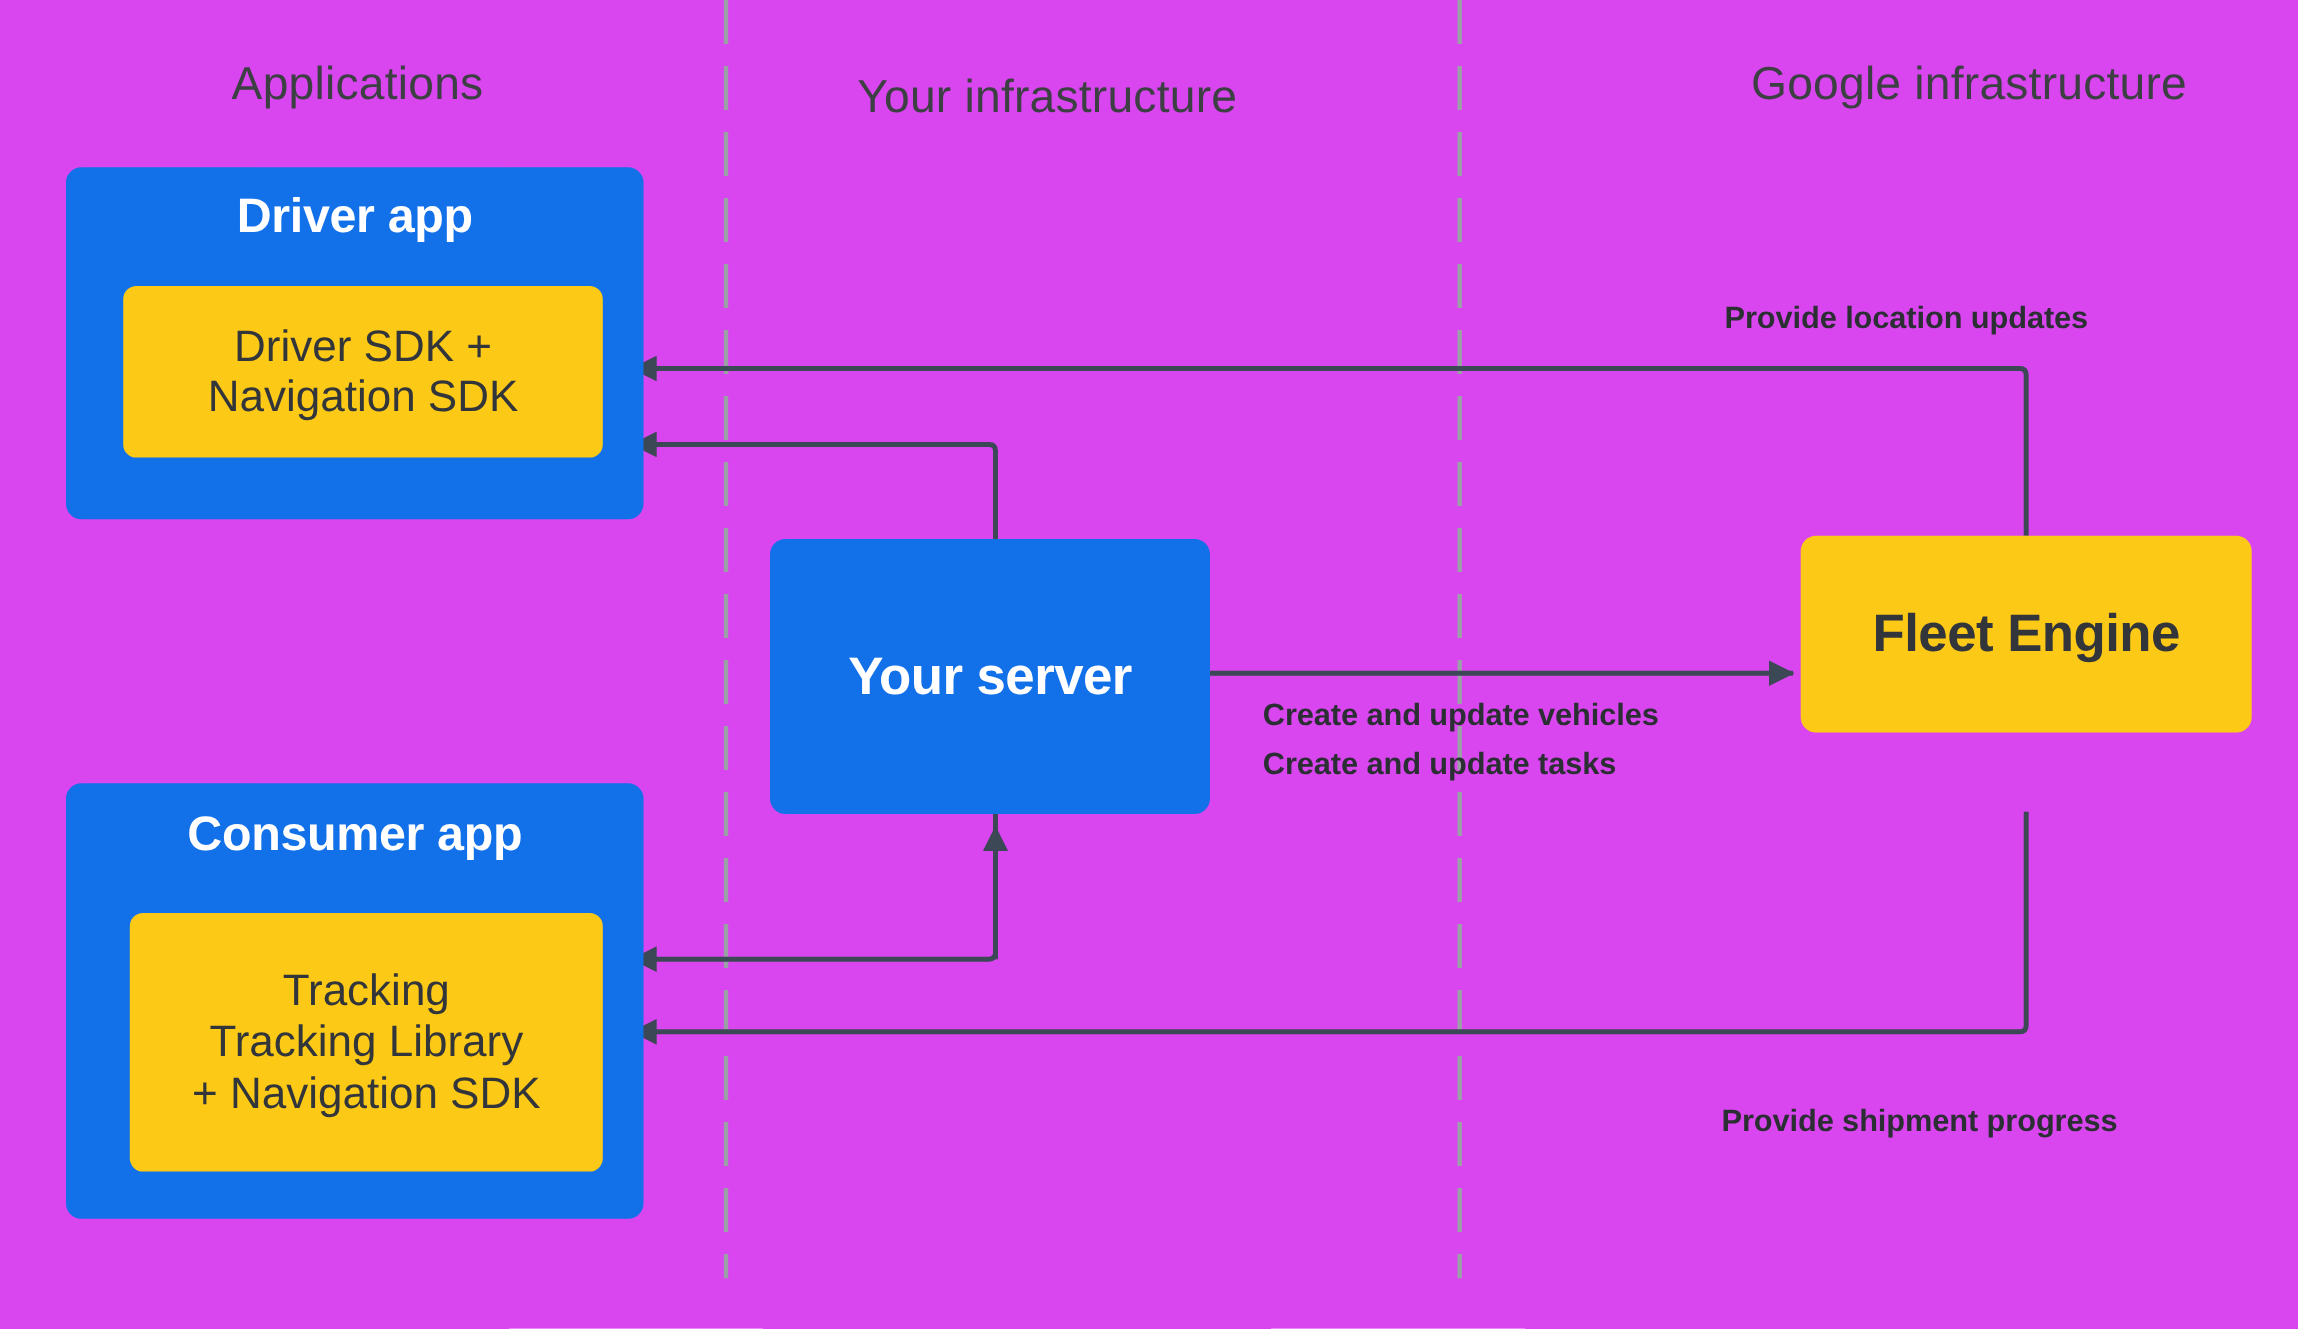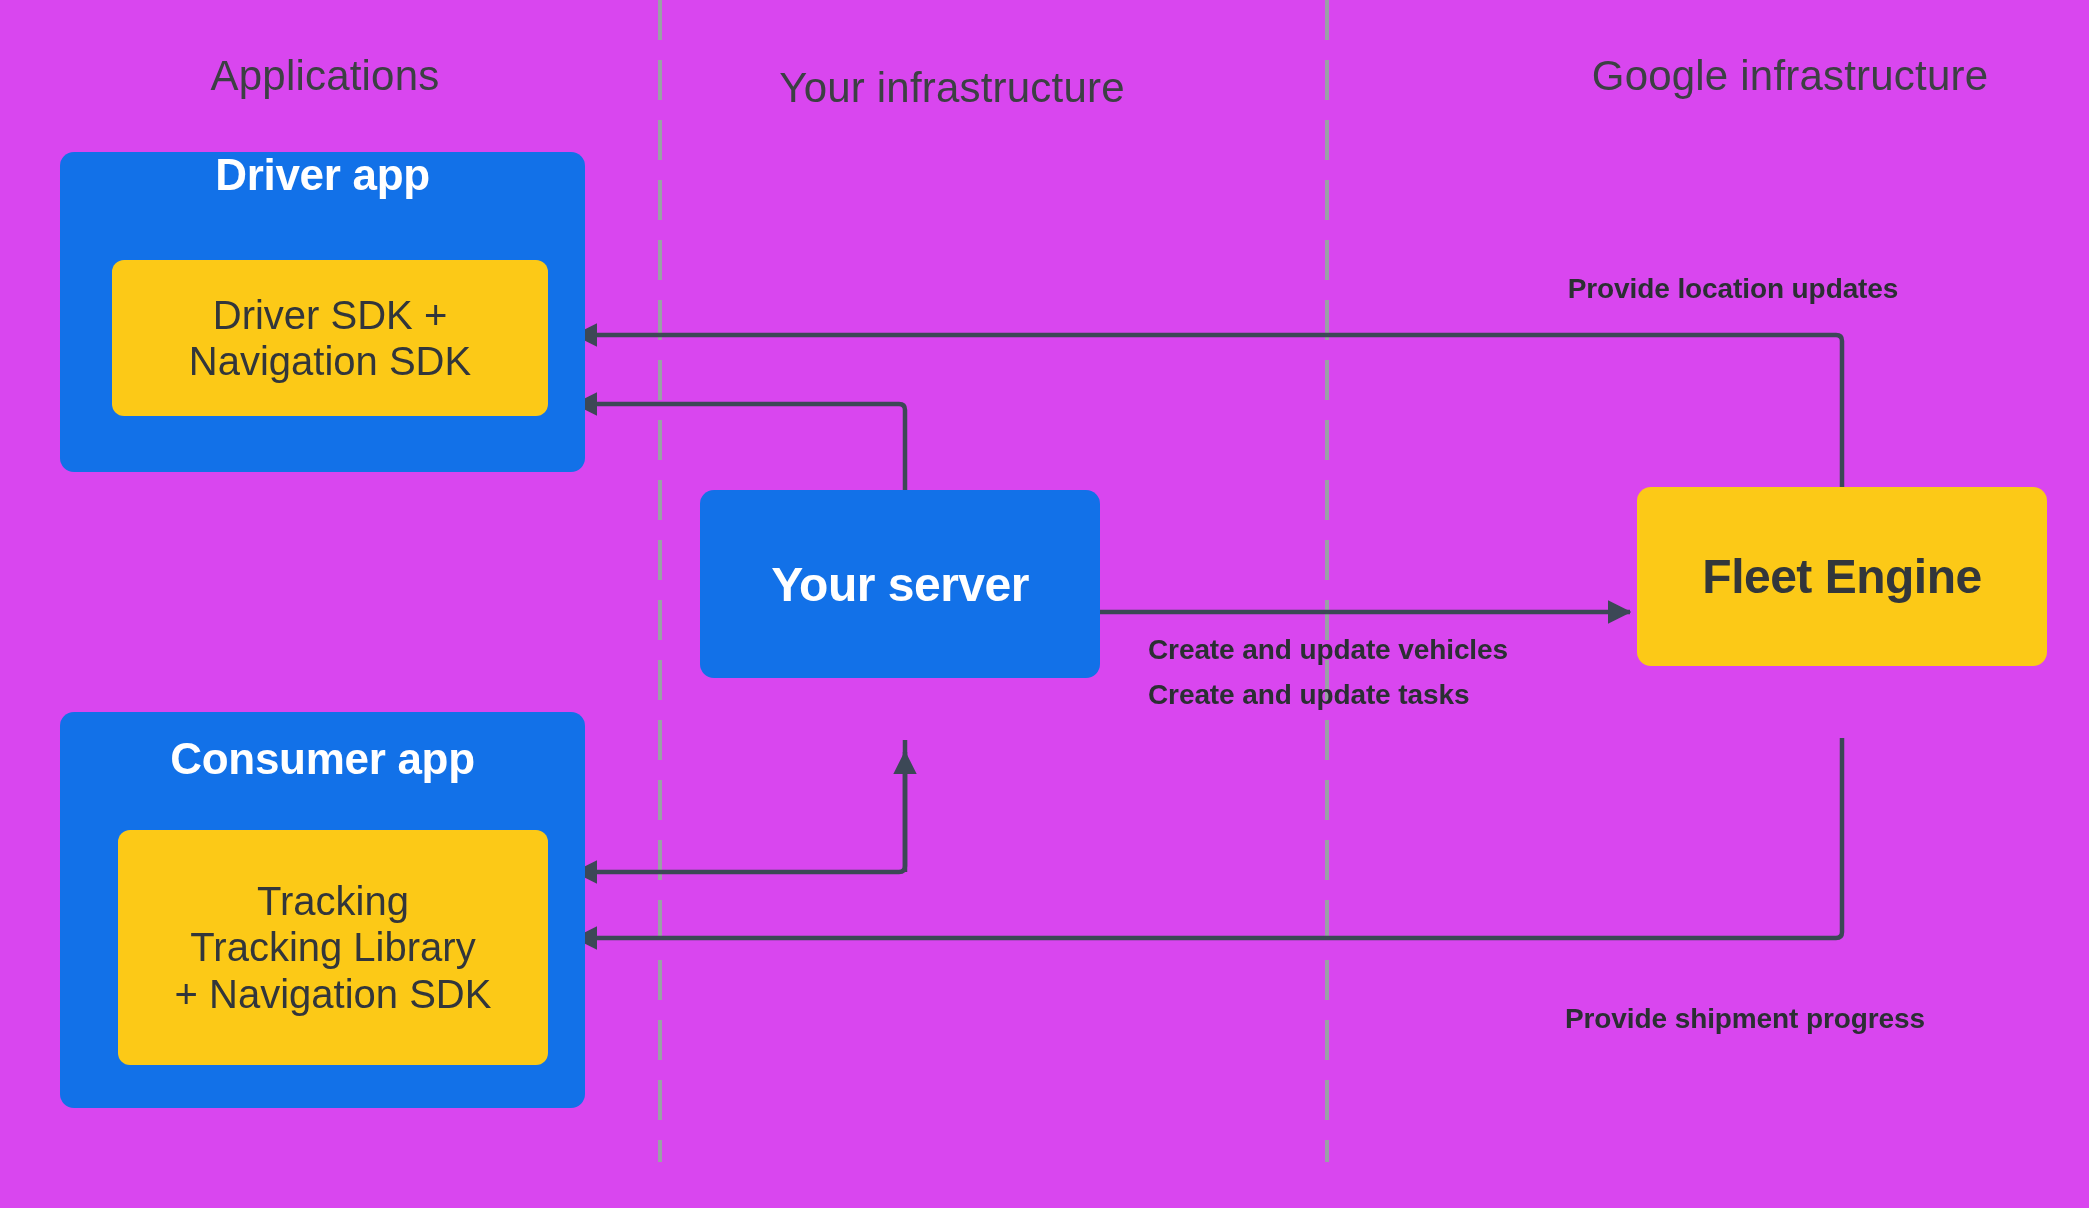--- a/index.html
+++ b/index.html
@@ -146,42 +146,42 @@
       <path d="M 905 872 L 905 752" marker-end="url(#arrowL)"></path>
     </g>
   </svg>
 
   <div class="col-head" style="left:325px; top:52px;">Applications</div>
 
   <div class="col-head" style="left:952px; top:64px;">Your infrastructure</div>
 
   <div class="col-head" style="left:1790px; top:52px;">Google infrastructure</div>
 
-  <div class="node node-blue app-box" style="left:60px; top:152px; width:525px; height:320px; ">
+  <div class="node node-blue app-box" style="left:60px; top:152px; width:525px; height:320px; padding-top:22px;">
     <div class="app-title">Driver app</div>
     <div class="sdk-box" style="left:52px; top:108px; width:436px; height:156px;">
       <span>
         <span>Driver SDK +</span><br>
         <span>Navigation SDK</span>
       </span>
     </div>
   </div>
 
   <div class="node node-blue app-box" style="left:60px; top:712px; width:525px; height:396px; padding-top:24px;">
     <div class="app-title">Consumer app</div>
     <div class="sdk-box" style="left:58px; top:118px; width:430px; height:235px;">
       <span>
         <span>Tracking</span><br>
         <span>Tracking Library</span><br>
         <span>+ Navigation SDK</span>
       </span>
     </div>
   </div>
 
-  <div class="node node-blue" style="left:700px; top:490px; width:400px; height:188px;">
+  <div class="node node-blue" style="left:700px; top:490px; width:400px; height:250px;">
     <span class="server-label">Your server</span>
   </div>
 
   <div class="node node-yellow" style="left:1637px; top:487px; width:410px; height:179px;">
     <span class="engine-label">Fleet Engine</span>
   </div>
 
   <div class="edge-label center" style="left:1733px; top:272px;">Provide location updates</div>
 
   <div class="edge-label" style="left:1148px; top:633px;">Create and update vehicles</div>

